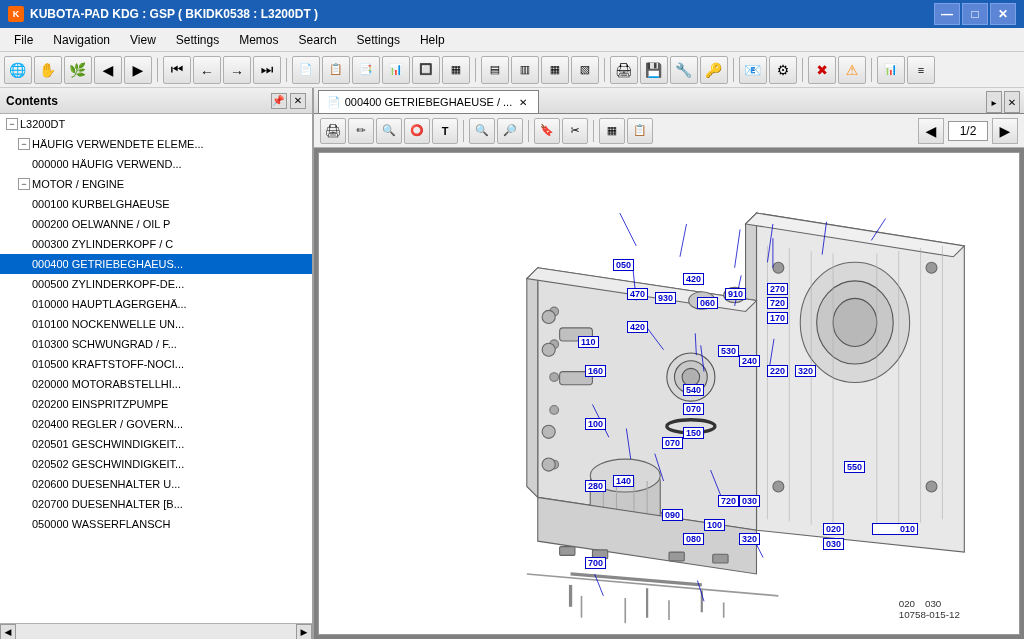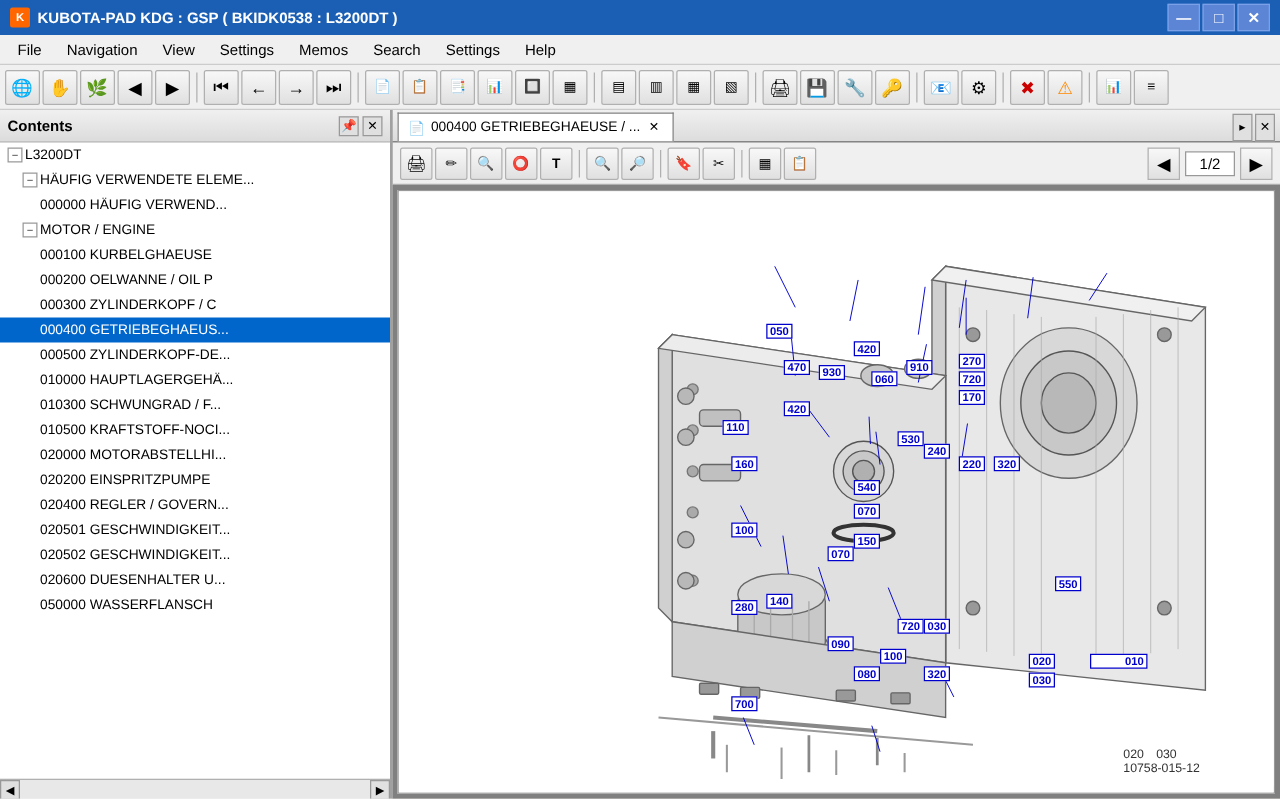--- a/index.html
+++ b/index.html
@@ -421,20 +421,25 @@
         <span class="label">000500&nbsp;</span>
         <span class="label">ZYLINDERKOPF-DE...</span>
       </div>
 
       <div class="tree-item">
         <span class="indent" style="display:inline-block;width:28px;"></span>
         <span class="label">010000&nbsp;</span>
         <span class="label">HAUPTLAGERGEHÄ...</span>
       </div>
 
+      <div class="tree-item">
+        <span class="indent" style="display:inline-block;width:28px;"></span>
+        <span class="label">010100&nbsp;</span>
+        <span class="label">NOCKENWELLE UN...</span>
+      </div>
 
 
       <div class="tree-item">
         <span class="indent" style="display:inline-block;width:28px;"></span>
         <span class="label">010300&nbsp;</span>
         <span class="label">SCHWUNGRAD / F...</span>
       </div>
 
       <div class="tree-item">
         <span class="indent" style="display:inline-block;width:28px;"></span>
@@ -471,20 +476,25 @@
         <span class="label">020502&nbsp;</span>
         <span class="label">GESCHWINDIGKEIT...</span>
       </div>
 
       <div class="tree-item">
         <span class="indent" style="display:inline-block;width:28px;"></span>
         <span class="label">020600&nbsp;</span>
         <span class="label">DUESENHALTER U...</span>
       </div>
 
+      <div class="tree-item">
+        <span class="indent" style="display:inline-block;width:28px;"></span>
+        <span class="label">020700&nbsp;</span>
+        <span class="label">DUESENHALTER [B...</span>
+      </div>
 
       <div class="tree-item">
         <span class="indent" style="display:inline-block;width:28px;"></span>
         <span class="label">050000&nbsp;</span>
         <span class="label">WASSERFLANSCH</span>
       </div>
 
     </div>
     <div class="sidebar-hscroll">
       <div class="hscroll-btn">◀</div>

